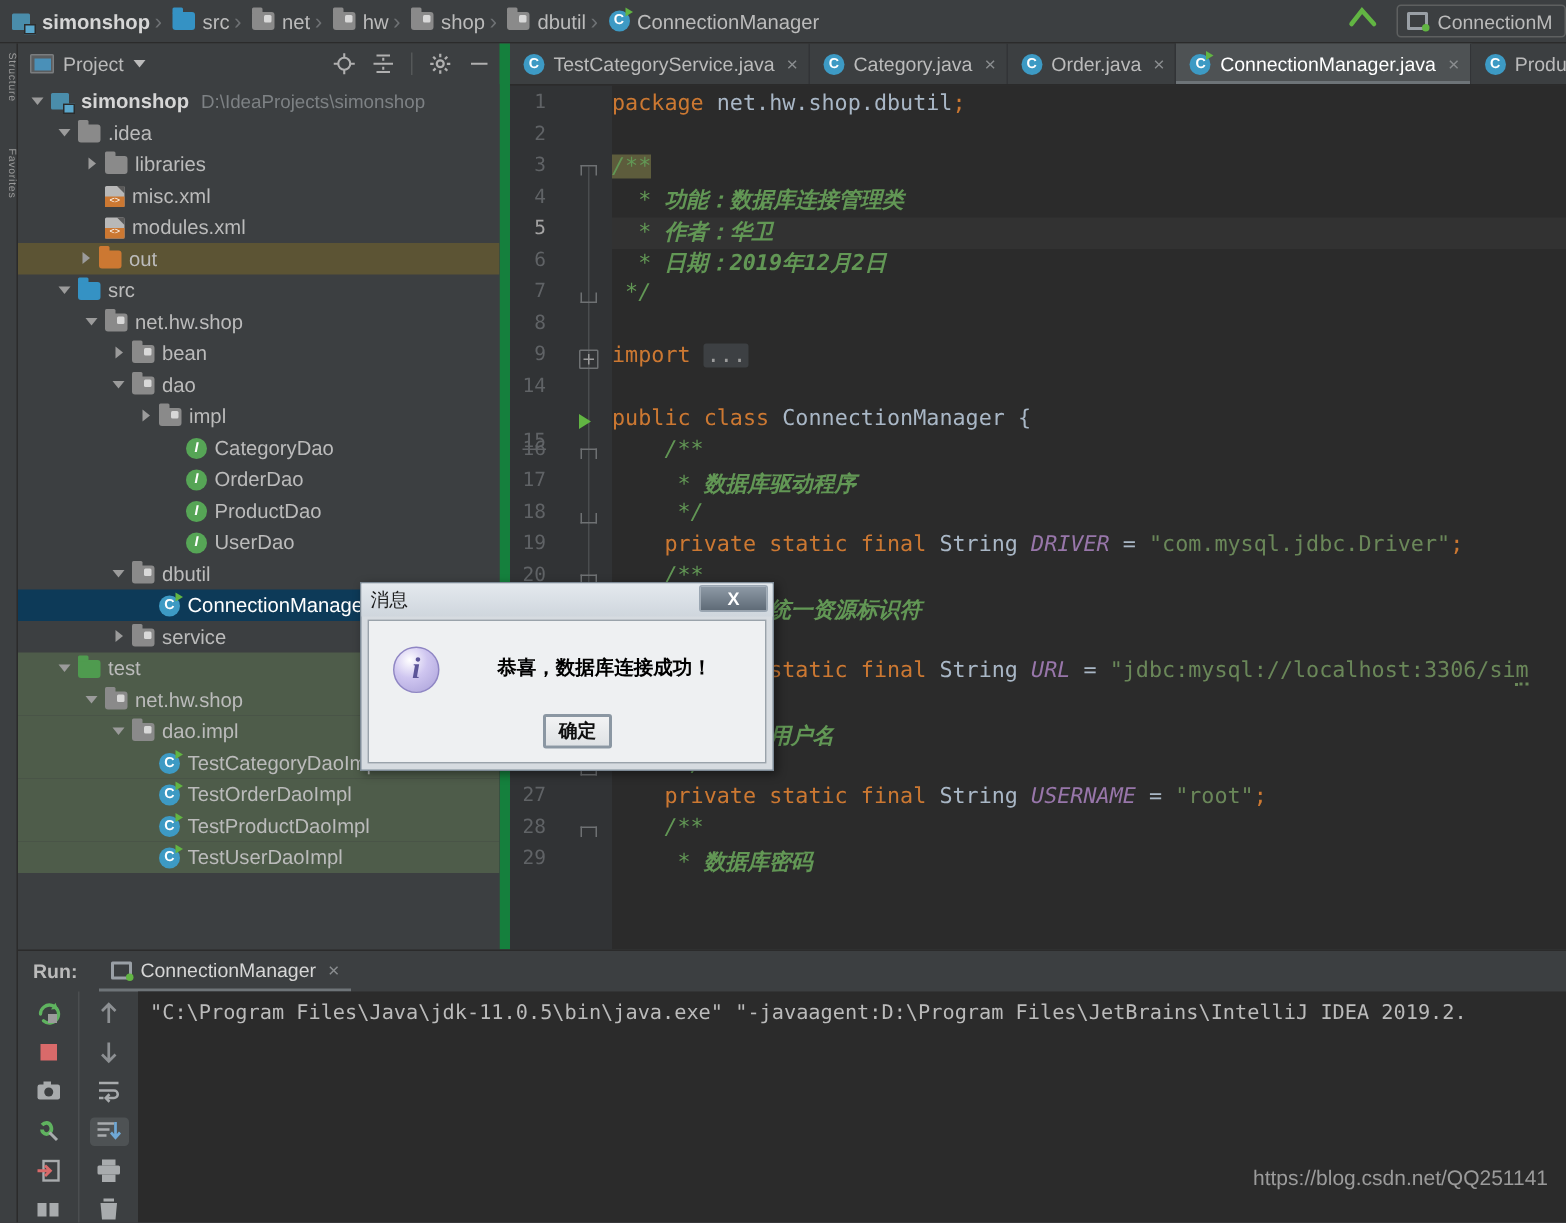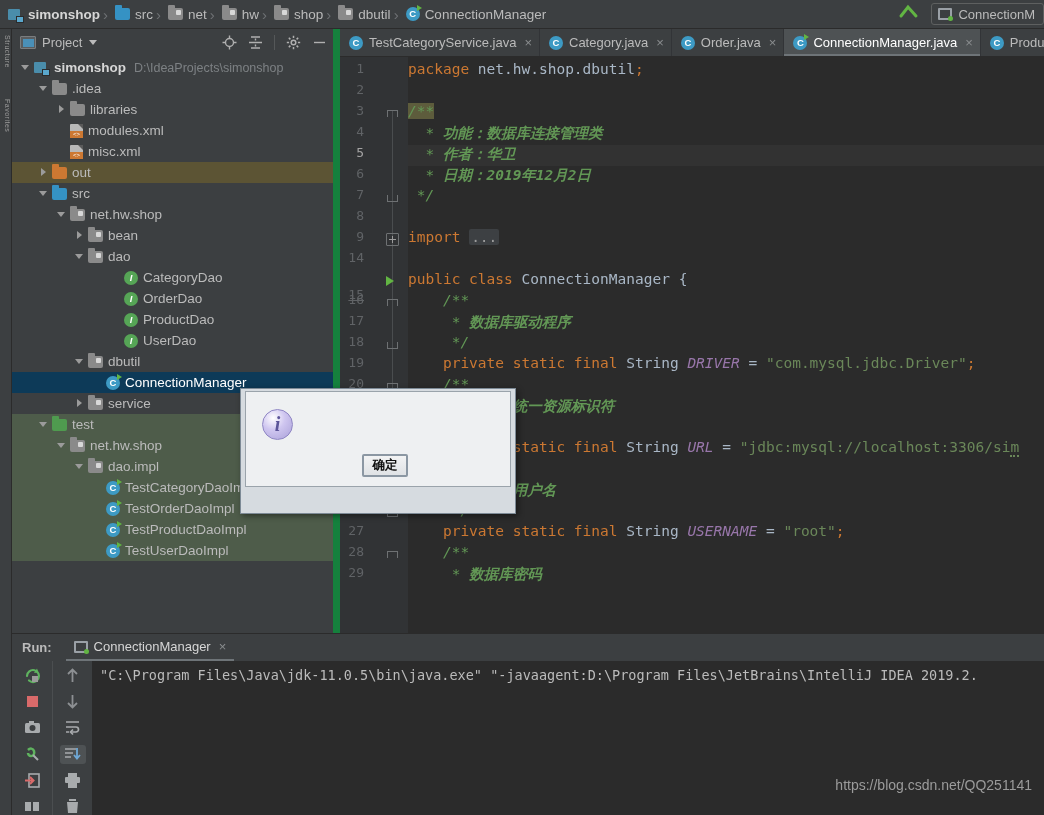--- a/index.html
+++ b/index.html
@@ -104,21 +104,21 @@
 
   #tree {
     flex: 1; overflow: hidden; position: relative;
     background: #3c3f41; padding-top: 1px;
   }
   .trow {
     height: 21px; display: flex; align-items: center;
     font-size: 13.5px; color: #bbbbbb; white-space: nowrap;
   }
   .trow.sel { background: #0d3a58; color: #ffffff; }
-  .trow.hl-out { background: #5c5434; }
+  .trow.hl-out { background: #5c5434; padding-left: 14px; }
   .trow.green { background: #4e5c4a; }
   .twist { width: 11px; height: 11px; flex: none; margin-right: 3px; position: relative; }
   .twist.closed::after { content:""; position:absolute; left:3px; top:1px; border-left:5px solid #9b9b9b; border-top:4px solid transparent; border-bottom:4px solid transparent; }
   .twist.open::after { content:""; position:absolute; left:1px; top:3px; border-top:5px solid #9b9b9b; border-left:4px solid transparent; border-right:4px solid transparent; }
   .tlabel { margin-left: 5px; }
   .tpath { margin-left: 8px; color: #7d8184; font-size: 12.5px; }
   .tbold { font-weight: bold; color: #d6d6d6; }
 
   
   #editor {
@@ -354,27 +354,27 @@
       <div class="trow ">
         <span style="width:44px;flex:none"></span>
         <span class="twist closed"></span>
         <span class="ico ic-folder plain"></span>
         <span class="tlabel">libraries</span>
       </div>
       <div class="trow ">
         <span style="width:44px;flex:none"></span>
         <span class="twist"></span>
         <span class="ico ic-xml"></span>
+        <span class="tlabel">misc.xml</span>
+      </div>
+      <div class="trow ">
+        <span style="width:44px;flex:none"></span>
+        <span class="twist"></span>
+        <span class="ico ic-xml"></span>
         <span class="tlabel">modules.xml</span>
-      </div>
-      <div class="trow ">
-        <span style="width:44px;flex:none"></span>
-        <span class="twist"></span>
-        <span class="ico ic-xml"></span>
-        <span class="tlabel">misc.xml</span>
       </div>
       <div class="trow hl-out">
         <span style="width:26px;flex:none"></span>
         <span class="twist closed"></span>
         <span class="ico ic-folder orange"></span>
         <span class="tlabel">out</span>
       </div>
       <div class="trow ">
         <span style="width:26px;flex:none"></span>
         <span class="twist open"></span>
@@ -391,20 +391,26 @@
         <span style="width:62px;flex:none"></span>
         <span class="twist closed"></span>
         <span class="ico ic-folder"></span>
         <span class="tlabel">bean</span>
       </div>
       <div class="trow ">
         <span style="width:62px;flex:none"></span>
         <span class="twist open"></span>
         <span class="ico ic-folder"></span>
         <span class="tlabel">dao</span>
+      </div>
+      <div class="trow ">
+        <span style="width:80px;flex:none"></span>
+        <span class="twist closed"></span>
+        <span class="ico ic-folder"></span>
+        <span class="tlabel">impl</span>
       </div>
       <div class="trow ">
         <span style="width:98px;flex:none"></span>
         <span class="twist"></span>
         <span class="ico ic-iface">I</span>
         <span class="tlabel">CategoryDao</span>
       </div>
       <div class="trow ">
         <span style="width:98px;flex:none"></span>
         <span class="twist"></span>
@@ -669,17 +675,22 @@
             <rect x="5" y="1" width="7" height="2" fill="#a8abad"></rect>
           </svg>
       </span>
     </div>
   </div>
   <div id="console">"C:\Program Files\Java\jdk-11.0.5\bin\java.exe" "-javaagent:D:\Program Files\JetBrains\IntelliJ IDEA 2019.2.</div>
   <div id="watermark">https://blog.csdn.net/QQ251141</div>
 </div>
 
 <div id="dialog">
+  <div id="dlgtitlebar">
+    <span id="dlgtitle">消息</span>
+    <span id="dlgclose">X</span>
+  </div>
   <div id="dlgbody">
     <span id="dlgicon">i</span>
+    <span id="dlgmsg">恭喜，数据库连接成功！</span>
     <span id="dlgok">确定</span>
   </div>
 </div>
 
 </body></html>

